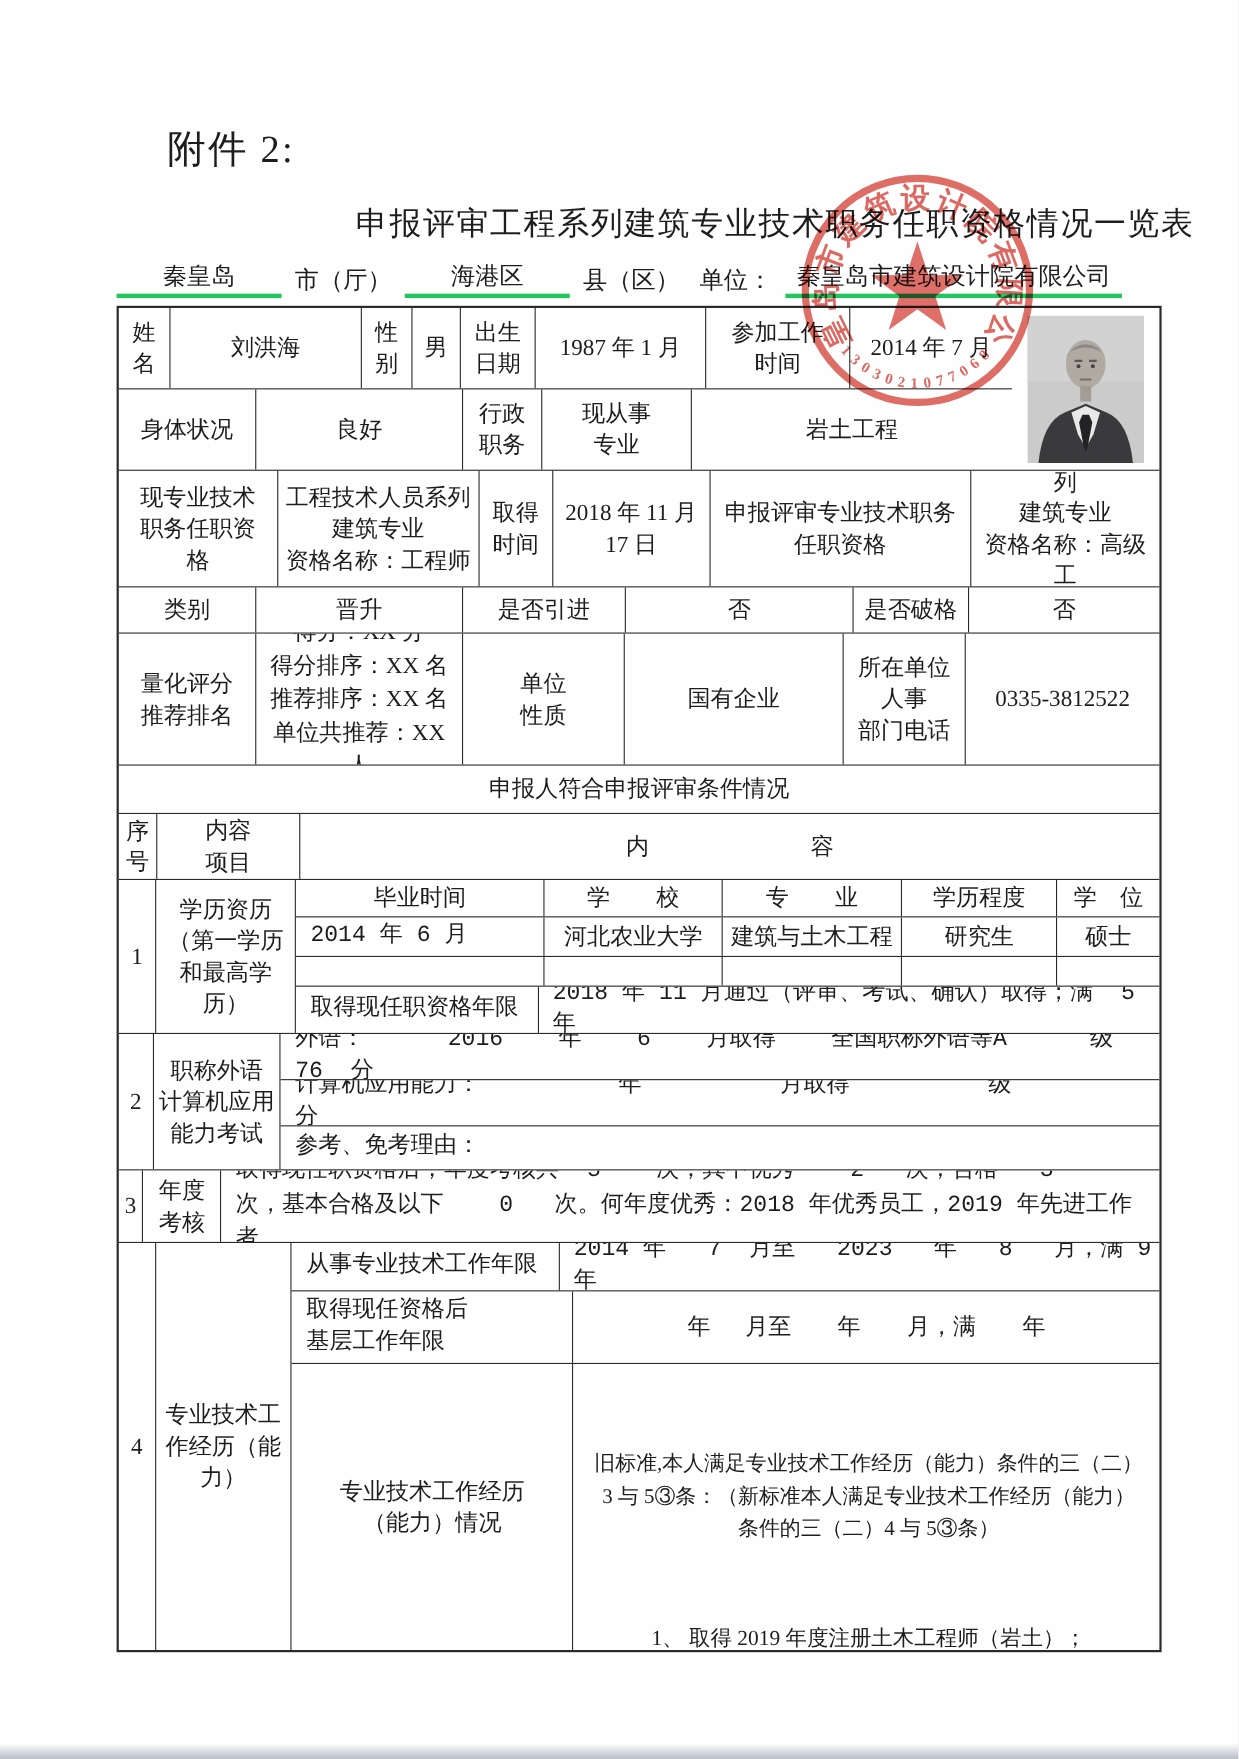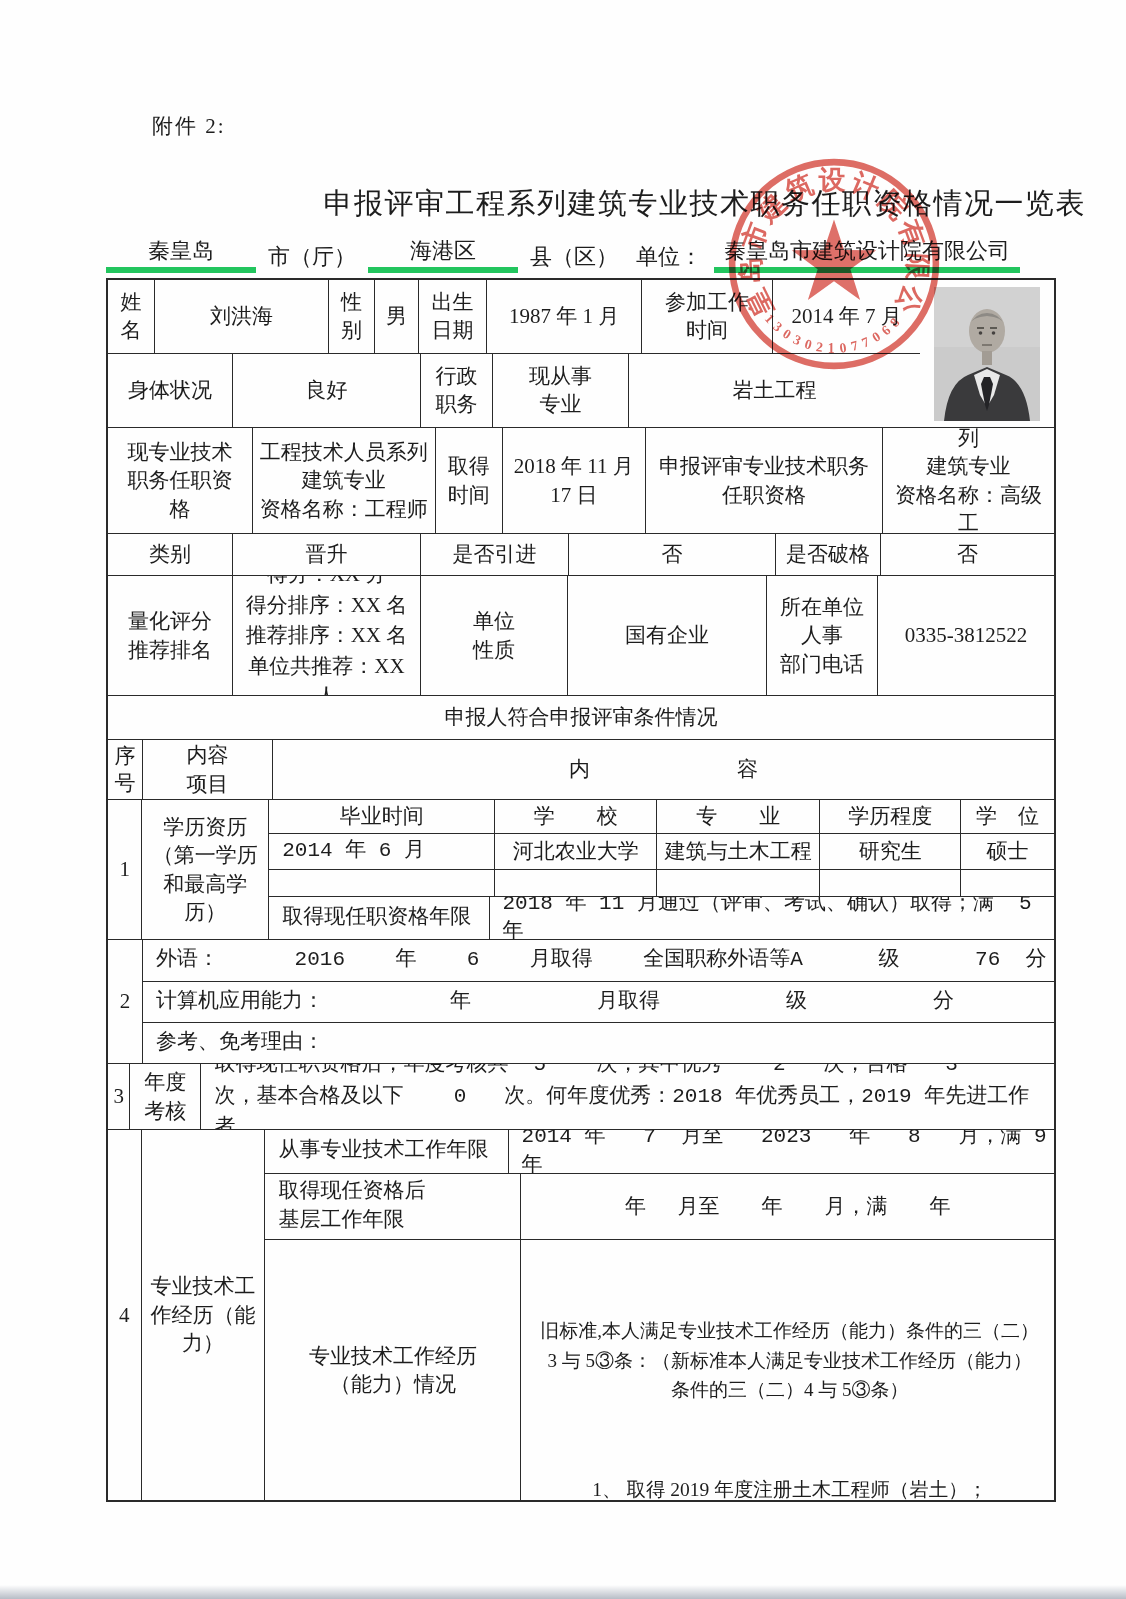--- a/index.html
+++ b/index.html
@@ -8,34 +8,34 @@
     position:relative;
     width:1126px;height:1599px;
     margin:0 auto;
     background:#fefefe;
     font-family:"Liberation Serif","DejaVu Serif",serif;
     color:#1d1d1d;
     overflow:hidden;
   }
   .attachment{
     position:absolute;left:152px;top:112px;
-    font-size:21px;letter-spacing:2px;
+    font-size:35px;letter-spacing:2px;
   }
   .doc-title{
     position:absolute;left:80px;right:40px;top:184px;
     text-align:right;font-size:29px;letter-spacing:1.5px;
     font-weight:500;white-space:nowrap;
   }
   .org-line{
     position:absolute;left:0;right:0;top:236px;
     display:flex;justify-content:center;align-items:flex-end;
     font-size:22px;gap:6px;
   }
   .org-line .blank{
-    border-bottom:6px solid #22c55e;
+    border-bottom:4px solid #22c55e;
     min-width:150px;text-align:center;padding:0 10px 1px 10px;
   }
   .org-line .blank.wide{min-width:250px;}
   .org-line .plain{padding:0 6px 1px 6px;}
   
   .tbl{
     position:absolute;left:106px;top:278px;width:950px;
     border:2px solid #2a2a2a;
     font-size:21px;line-height:1.35;
   }
@@ -218,20 +218,23 @@
         </div>
         <div class="row" style="height:42px">
           <div class="c left" style="width:226px">取得现任职资格年限</div>
           <div class="c left grow">2018 年 11 月通过（评审、考试、确认）取得；满  5 年</div>
         </div>
       </div>
     </div>
 
     <div class="row" style="height:124px">
       <div class="c" style="width:35px">2</div>
+      <div class="c" style="width:130px">职称外语
+计算机应用
+能力考试</div>
       <div class="vstack grow">
         <div class="row" style="height:42px">
           <div class="c left grow">外语：      2016    年    6    月取得    全国职称外语等A      级      76  分</div>
         </div>
         <div class="row" style="height:42px">
           <div class="c left grow">计算机应用能力：          年          月取得          级          分</div>
         </div>
         <div class="row" style="height:40px">
           <div class="c left grow">参考、免考理由：</div>
         </div>

